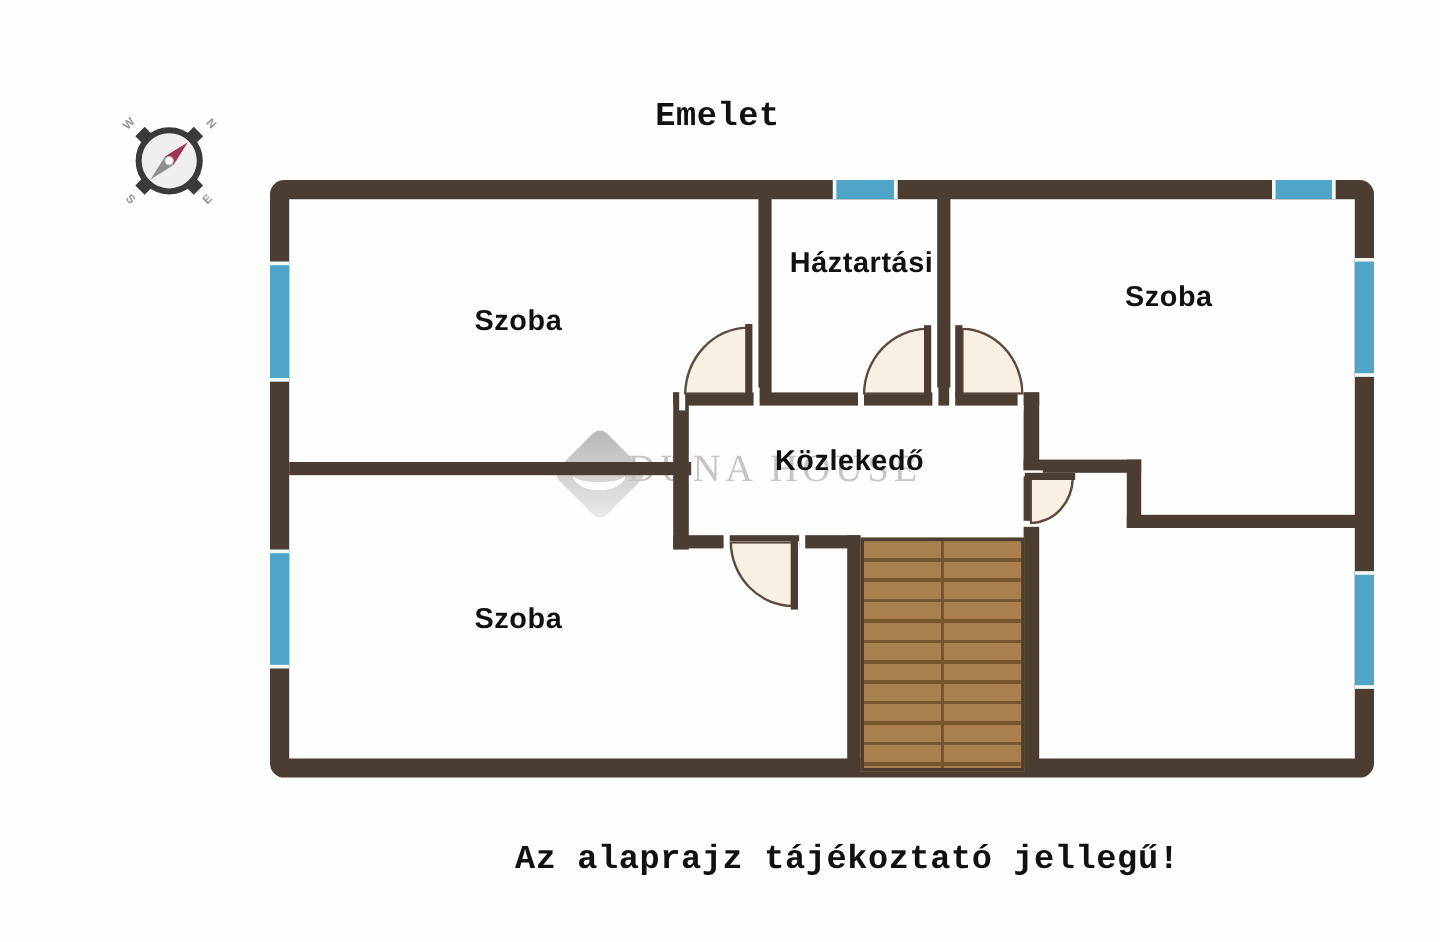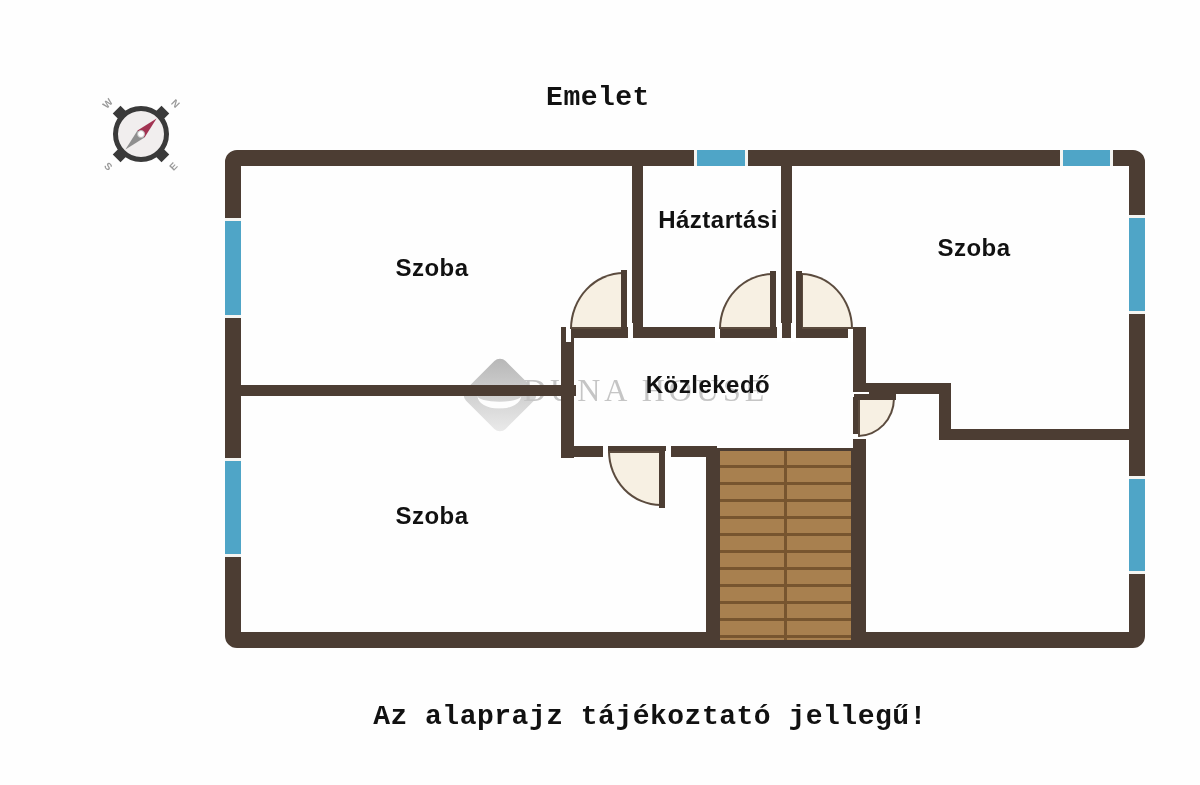--- a/index.html
+++ b/index.html
@@ -50,21 +50,21 @@
           border-top:5px solid transparent;border-bottom:5px solid transparent;}
   .c-dot{position:absolute;left:34px;top:34px;width:8px;height:8px;border-radius:50%;
          background:#fff;border:1px solid #bbb;box-sizing:border-box;z-index:5;}
 </style>
 </head>
 <body>
 
 <div id="stage">
 
   <div class="label title" style="left:598px;top:82px;">Emelet</div>
-  <div class="label title" style="left:650px;top:701px;">Az alaprajz tájékoztató jellegű!</div>
+  <div class="label title" style="left:706px;top:701px;">Az alaprajz tájékoztató jellegű!</div>
 
   <div class="compass">
     <div class="c-spike" style="left:12px;top:12px;"></div>
     <div class="c-spike" style="left:53px;top:12px;"></div>
     <div class="c-spike" style="left:12px;top:53px;"></div>
     <div class="c-spike" style="left:53px;top:53px;"></div>
     <div class="c-ring"></div>
     <div class="c-letter" style="left:0px;top:2px;transform:rotate(-45deg);">W</div>
     <div class="c-letter" style="right:0px;top:2px;transform:rotate(45deg);">N</div>
     <div class="c-letter" style="left:2px;bottom:0px;transform:rotate(45deg);">S</div>

